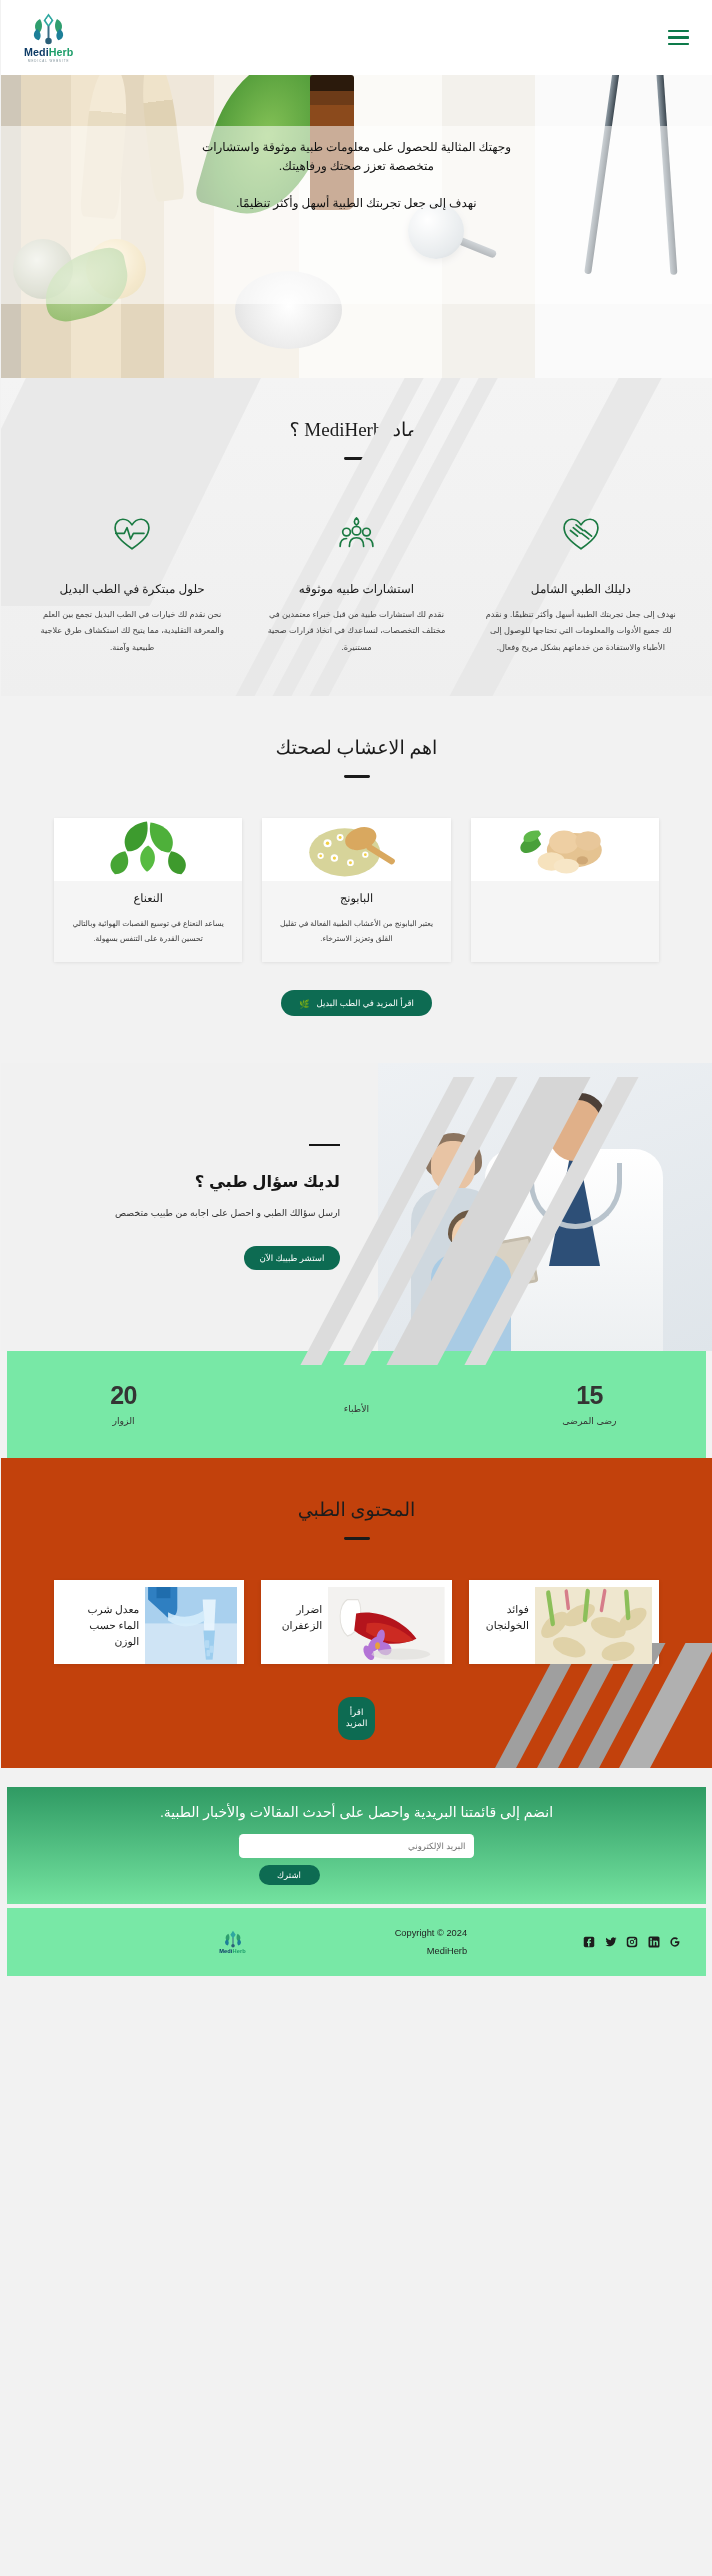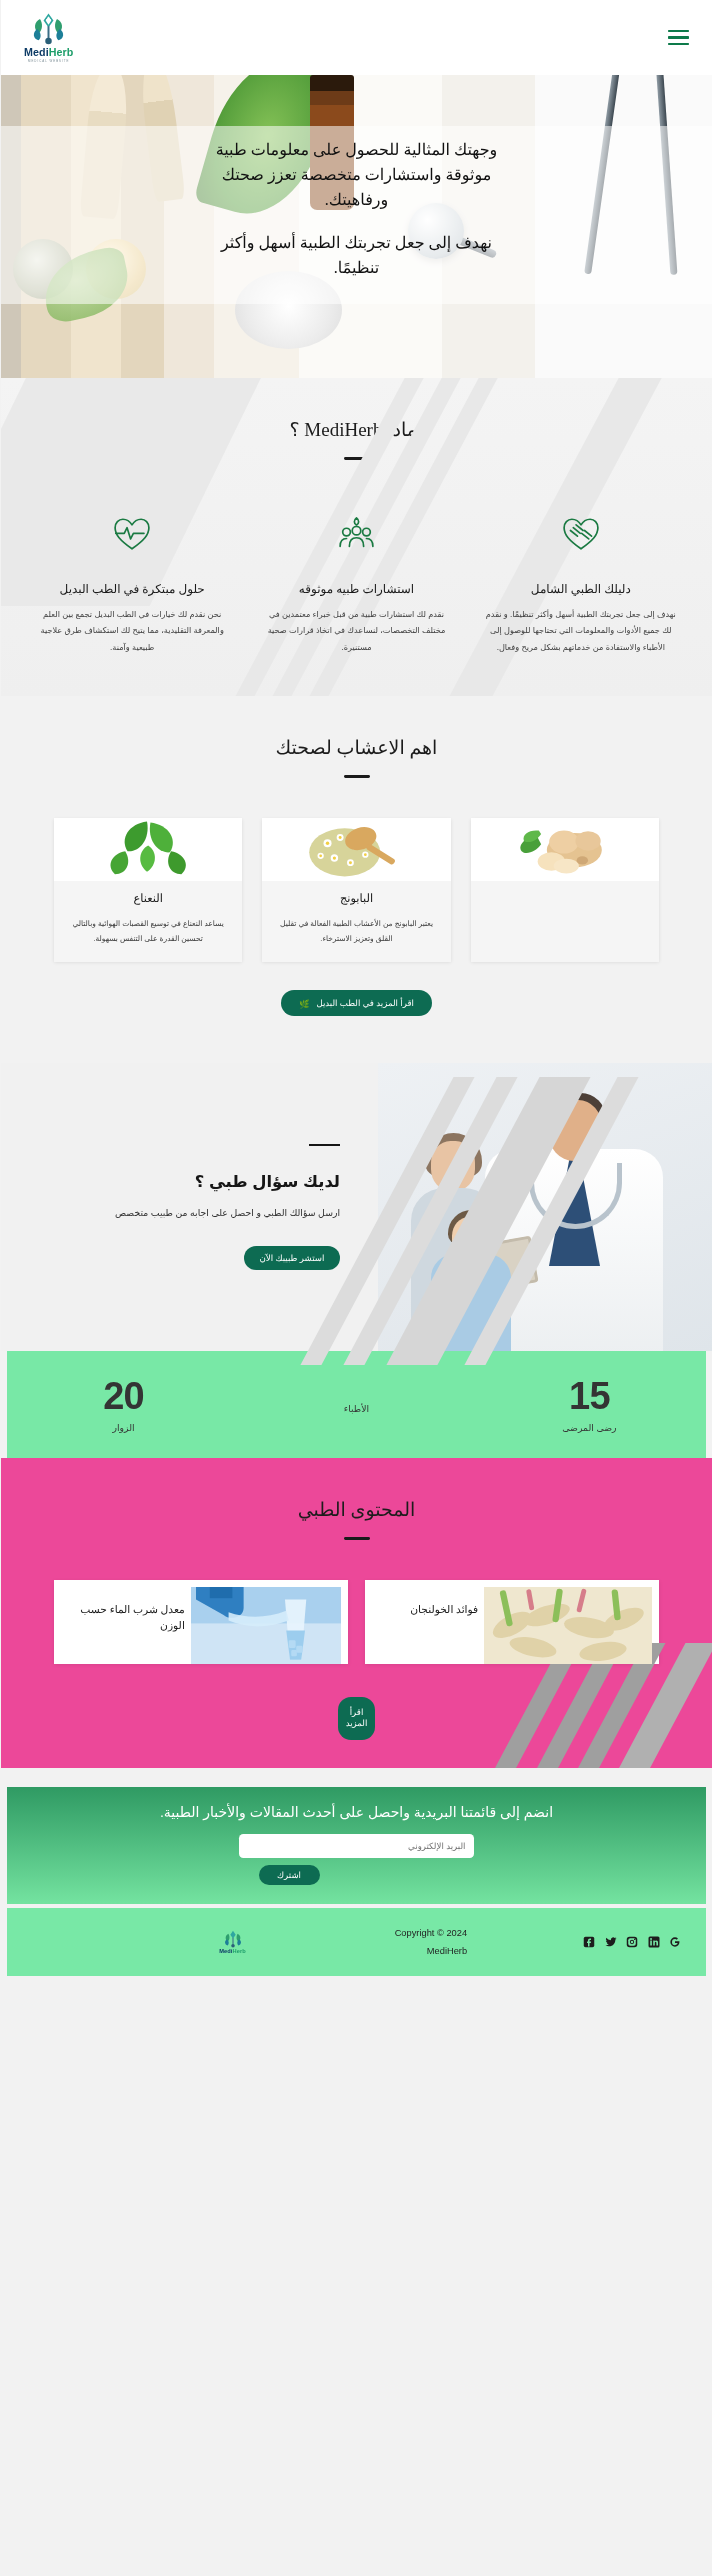--- a/index.html
+++ b/index.html
@@ -126,21 +126,21 @@
     background: rgba(255,255,255,.55);
   }
   .hero-copy {
     position: relative; z-index: 3;
     text-align: center;
     padding-top: 63px;
     color: #111;
   }
   .hero-copy p {
     font-family: "Liberation Serif", "DejaVu Serif", serif;
-    font-size: 16px;
+    font-size: 12px;
     line-height: 1.55;
     max-width: 314px;
     margin: 0 auto;
   }
   .hero-copy p.second { margin-top: 18.5px; }
 
   
   .section { position: relative; overflow: hidden; }
   .section-title {
     text-align: center;
@@ -290,27 +290,27 @@
   .ask-copy .btn { margin-top: 24px; font-size: 8.6px; padding: 7.1px 15.7px; }
 
   
   .stats {
     background: #78e8a6;
     display: flex; align-items: center;
     height: 107px; margin: 0 7.1px;
   }
   .stat { flex: 1; text-align: center; }
   .stat .num {
-    font-size: 38px; font-weight: bold; color: #343434; line-height: 1;
+    font-size: 25px; font-weight: bold; color: #343434; line-height: 1;
     letter-spacing: -0.7px;
   }
   .stat .lbl { font-size: 9.3px; color: #343434; margin-top: 7.1px; }
 
   
-  .content-sec { background: #ec4899; padding-bottom: 28.5px; }
+  .content-sec { background: #c2410c; padding-bottom: 28.5px; }
   .content-grid { display: flex; gap: 17px; padding: 40px 54px 0; }
   .content-card {
     flex: 1; background: #fff; box-shadow: 0 0.7px 4.3px rgba(0,0,0,.10);
     padding: 7.1px 7.1px 0; display: flex; 
   }
   .content-img { height: 77px; overflow: hidden; position: relative; }
   .content-card h4 {
     font-family: "Liberation Serif","DejaVu Serif",serif;
     font-weight: normal; font-size: 10.7px; color: #1a1a1a;
     text-align: right; padding: 14.3px 5.7px 0; line-height: 1.5;
@@ -621,20 +621,40 @@
           <g fill="#d67d8a">
             <rect x="140" y="2" width="7" height="34" rx="3" transform="rotate(14 140 2)"></rect>
             <rect x="60" y="4" width="7" height="30" rx="3" transform="rotate(-10 60 4)"></rect>
           </g>
         </svg>
       </div>
       <h4>فوائد الخولنجان</h4>
       <div class="spacer"></div>
     </div>
 
+    <div class="content-card">
+      <div class="content-img">
+        <svg viewBox="0 0 240 110" width="100%" height="100%" preserveAspectRatio="none">
+          <rect width="240" height="110" fill="#f3f2f0"></rect>
+          <path d="M40 18 C22 24 18 56 40 70 C66 66 74 32 62 18Z" fill="#ffffff" stroke="#e2e0dc" stroke-width="2"></path>
+          <path d="M58 38 C96 32 150 44 182 74 C140 88 86 80 54 62Z" fill="#b4141c"></path>
+          <path d="M80 52 C112 48 150 58 176 76 C142 84 104 76 78 64Z" fill="#cc2a22"></path>
+          <g fill="#b374d6">
+            <ellipse cx="96" cy="82" rx="15" ry="9" transform="rotate(-30 96 82)"></ellipse>
+            <ellipse cx="116" cy="88" rx="15" ry="9" transform="rotate(12 116 88)"></ellipse>
+            <ellipse cx="84" cy="94" rx="13" ry="8" transform="rotate(40 84 94)"></ellipse>
+            <ellipse cx="108" cy="72" rx="12" ry="8" transform="rotate(-62 108 72)"></ellipse>
+          </g>
+          <circle cx="102" cy="84" r="5" fill="#e8a13a"></circle>
+          <ellipse cx="150" cy="96" rx="60" ry="8" fill="#dedcd8" opacity=".6"></ellipse>
+        </svg>
+      </div>
+      <h4>اضرار الزعفران</h4>
+      <div class="spacer"></div>
+    </div>
 
     <div class="content-card">
       <div class="content-img">
         <svg viewBox="0 0 240 110" width="100%" height="100%" preserveAspectRatio="none">
           <rect width="240" height="110" fill="#cfe4f5"></rect>
           <rect width="240" height="52" fill="#a9d0ee"></rect>
           <path d="M8 0 H84 V30 C84 44 62 48 52 40 L8 18Z" fill="#2f7fc1"></path>
           <rect x="30" y="0" width="36" height="16" fill="#1f6dad"></rect>
           <path d="M150 18 L184 18 L176 104 L158 104Z" fill="#e8f4fd" opacity=".92"></path>
           <path d="M152 62 L182 62 L176 104 L158 104Z" fill="#9ccdee"></path>

